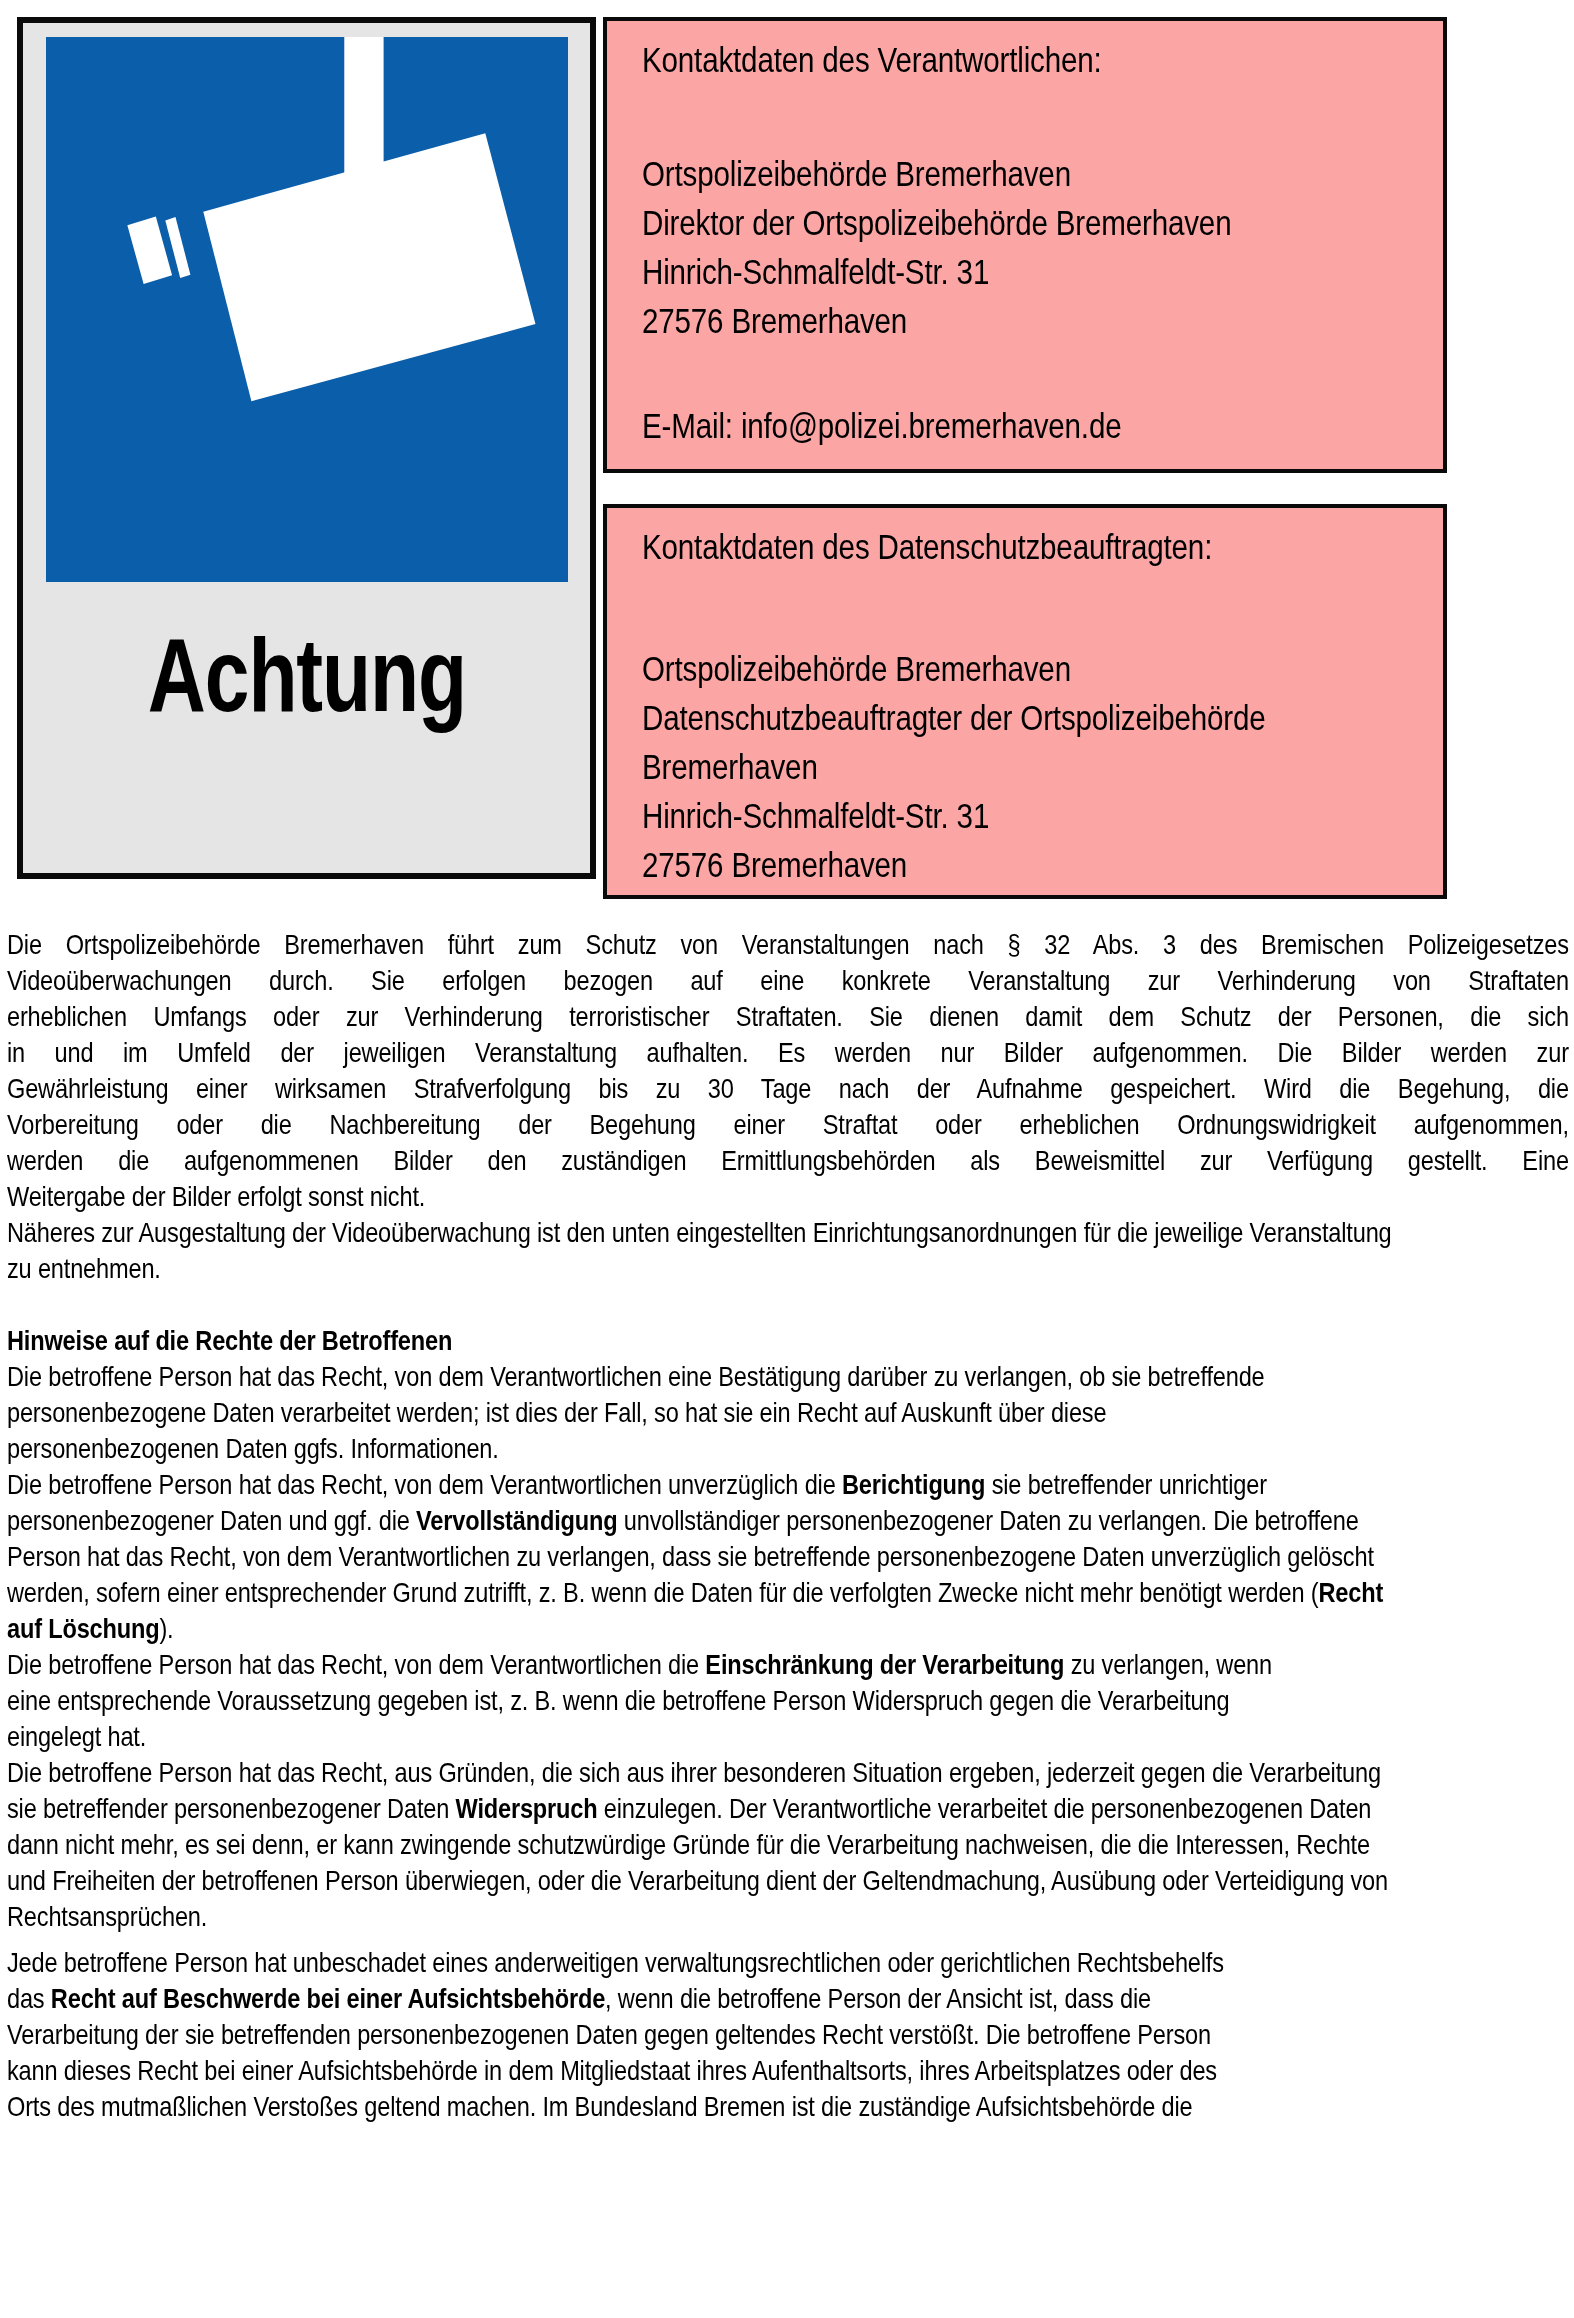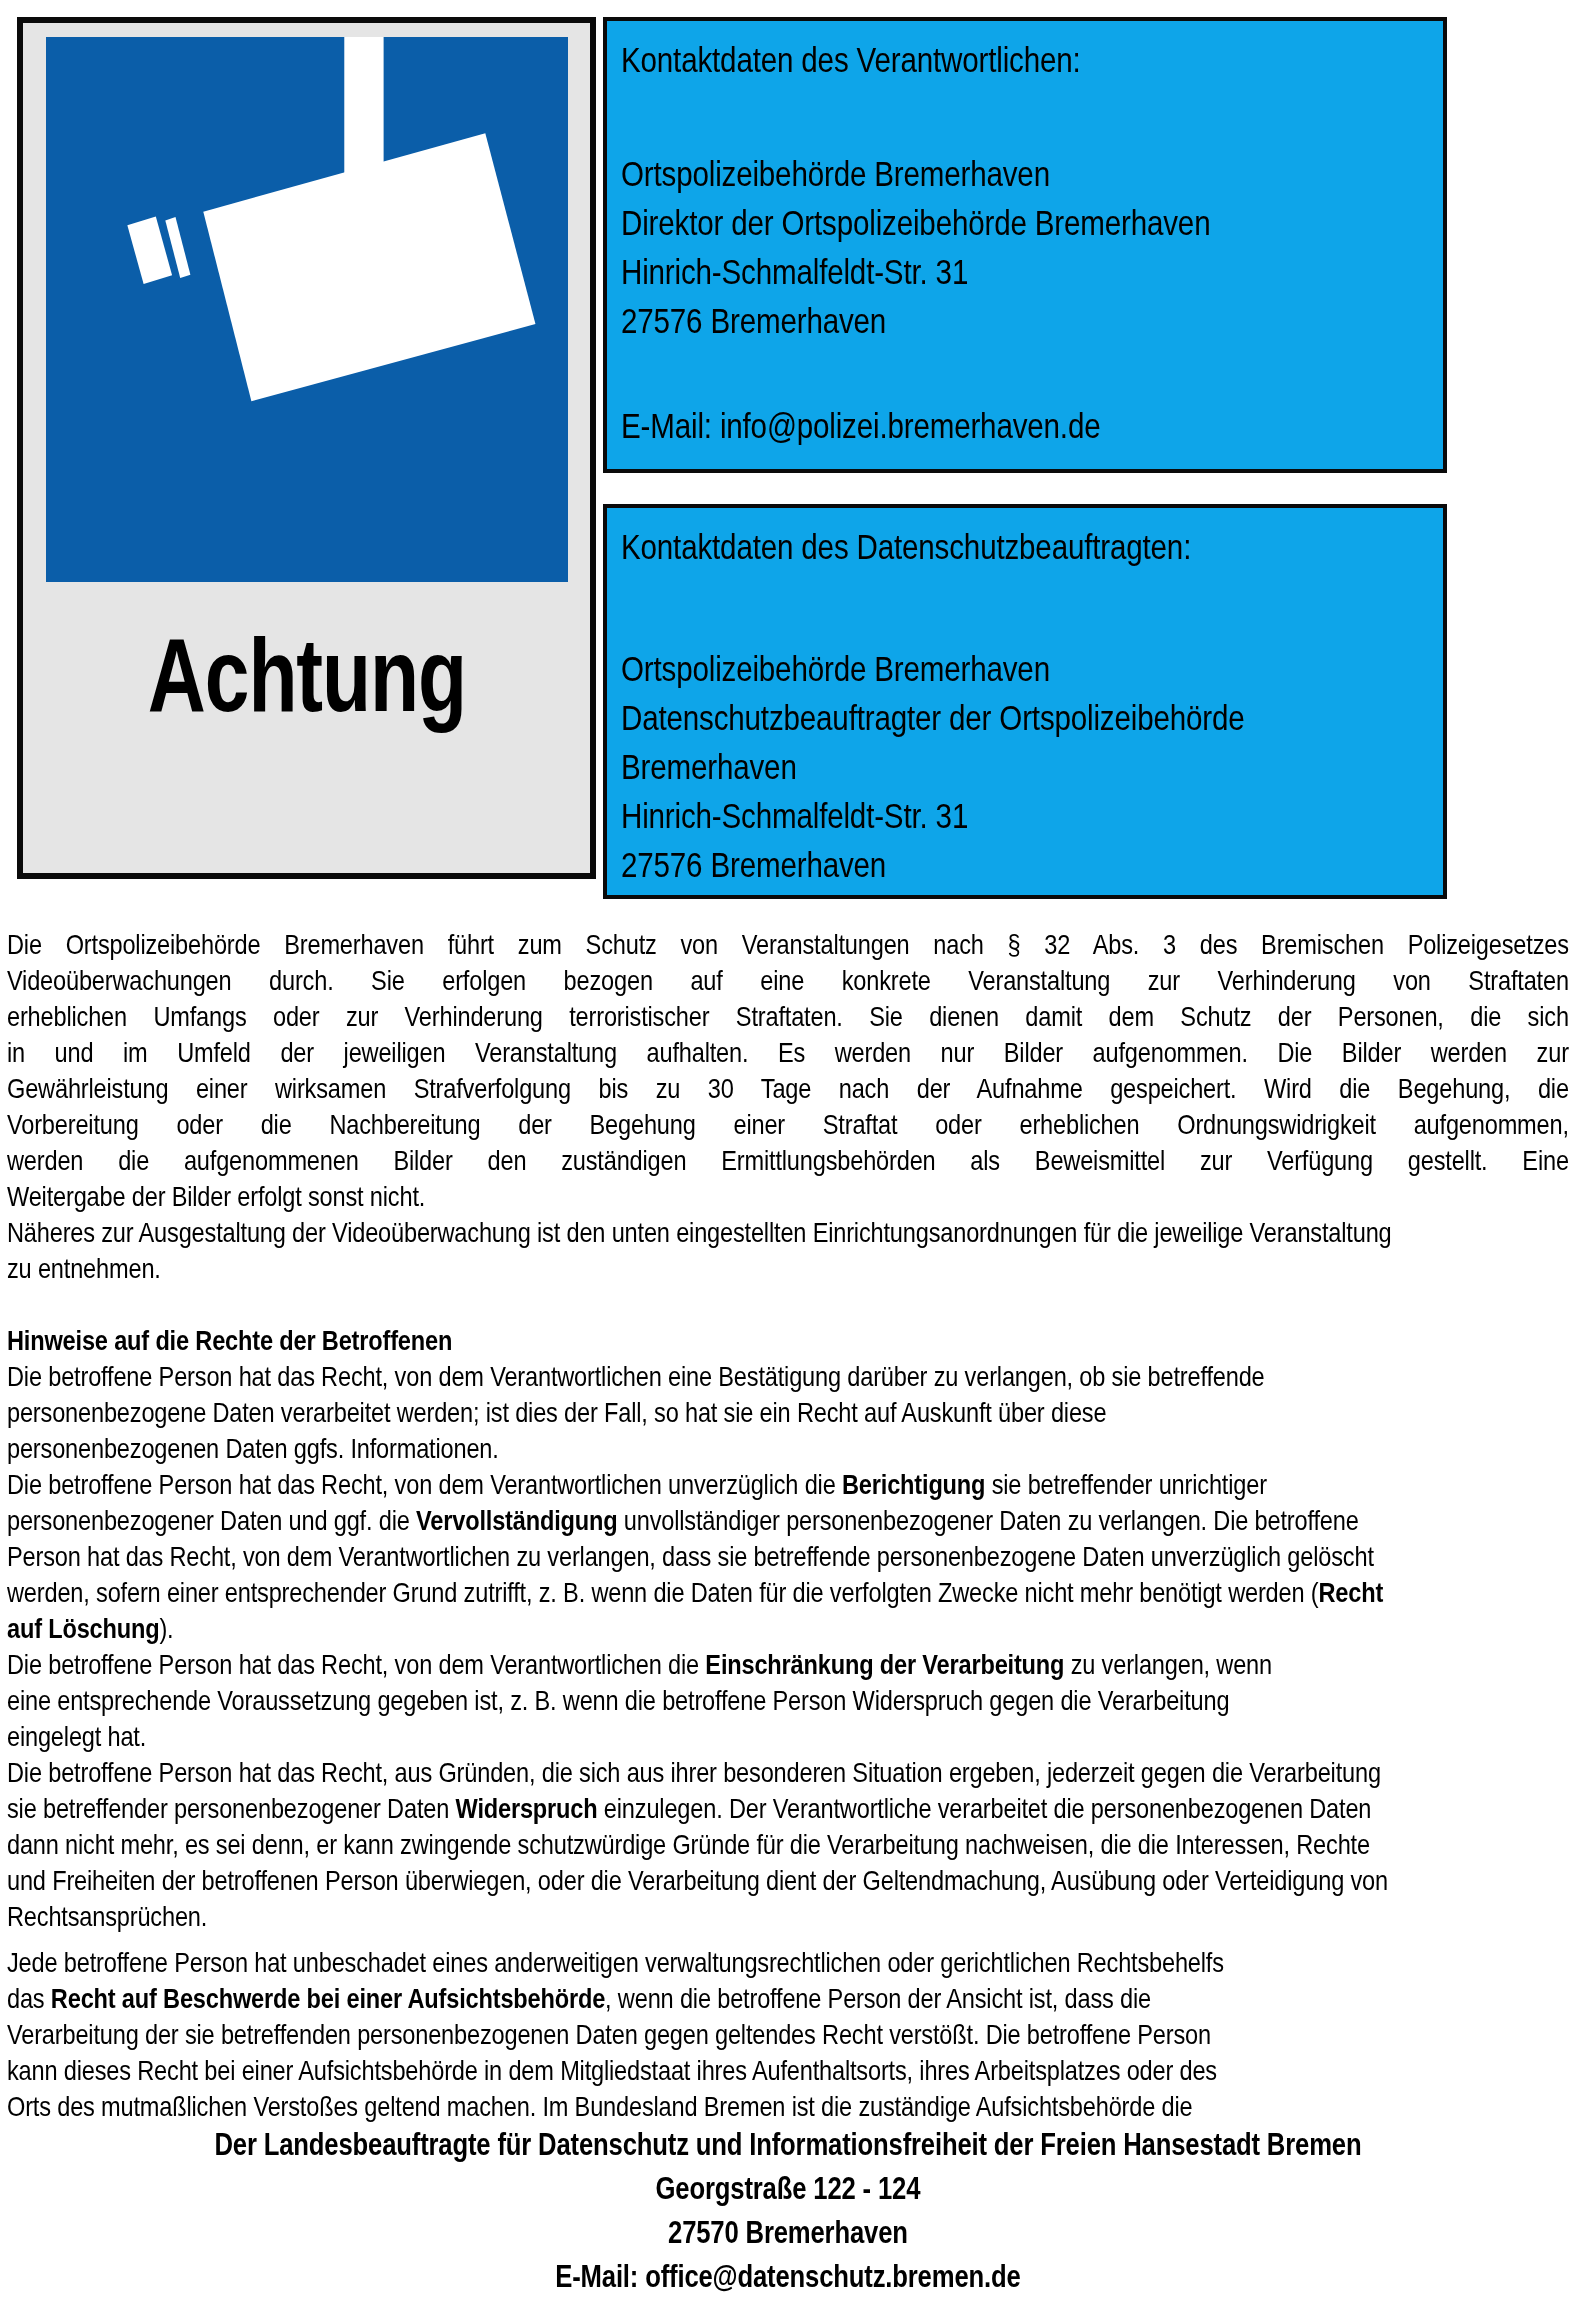--- a/index.html
+++ b/index.html
@@ -36,21 +36,21 @@
   .sign-video {
     margin-top: 12.2px; text-align: center;
     font-size: 63px; line-height: 78px; font-weight: bold;
     letter-spacing: -0.7px; white-space: nowrap;
   }
   .cond { display: inline-block; transform: scaleX(0.78); transform-origin: 50% 50%; }
 
   
   .cbox {
     position: absolute; left: 603px; width: 844px;
-    border: 4.7px solid #0a0a0a; box-sizing: border-box; background: #0ea5e9;
+    border: 4.7px solid #0a0a0a; box-sizing: border-box; background: #fca5a5; padding-left: 21px;
   }
   .cbox-1 { top: 17px; height: 456px; }
   .cbox-2 { top: 504px; height: 395px; }
   .cpad { padding: 17.6px 0 0 13.5px; overflow: hidden; }
   .cscale {
     width: 948px; transform: scaleX(0.845); transform-origin: 0 0;
     font-size: 35px; letter-spacing: -0.2px;
   }
   .ctitle { line-height: 42px; white-space: nowrap; }
   .caddr  { margin-top: 68px; }
@@ -159,23 +159,15 @@
         <div class="bl"><span>Rechtsansprüchen.</span></div>
         <div class="bl gap-small"></div>
         <div class="bl"><span>Jede betroffene Person hat unbeschadet eines anderweitigen verwaltungsrechtlichen oder gerichtlichen Rechtsbehelfs</span></div>
         <div class="bl"><span>das </span><b>Recht auf Beschwerde bei einer Aufsichtsbehörde</b><span>, wenn die betroffene Person der Ansicht ist, dass die</span></div>
         <div class="bl"><span>Verarbeitung der sie betreffenden personenbezogenen Daten gegen geltendes Recht verstößt. Die betroffene Person</span></div>
         <div class="bl"><span>kann dieses Recht bei einer Aufsichtsbehörde in dem Mitgliedstaat ihres Aufenthaltsorts, ihres Arbeitsplatzes oder des</span></div>
         <div class="bl"><span>Orts des mutmaßlichen Verstoßes geltend machen. Im Bundesland Bremen ist die zuständige Aufsichtsbehörde die</span></div>
       </div>
   </div>
 
-  <div class="footer-abs">
-    <div class="fscale">
-        <div>Der Landesbeauftragte für Datenschutz und Informationsfreiheit der Freien Hansestadt Bremen</div>
-        <div>Georgstraße 122 - 124</div>
-        <div>27570 Bremerhaven</div>
-        <div>E-Mail: office@datenschutz.bremen.de</div>
-      </div>
-  </div>
 
 </div>
 
 
 </body></html>

